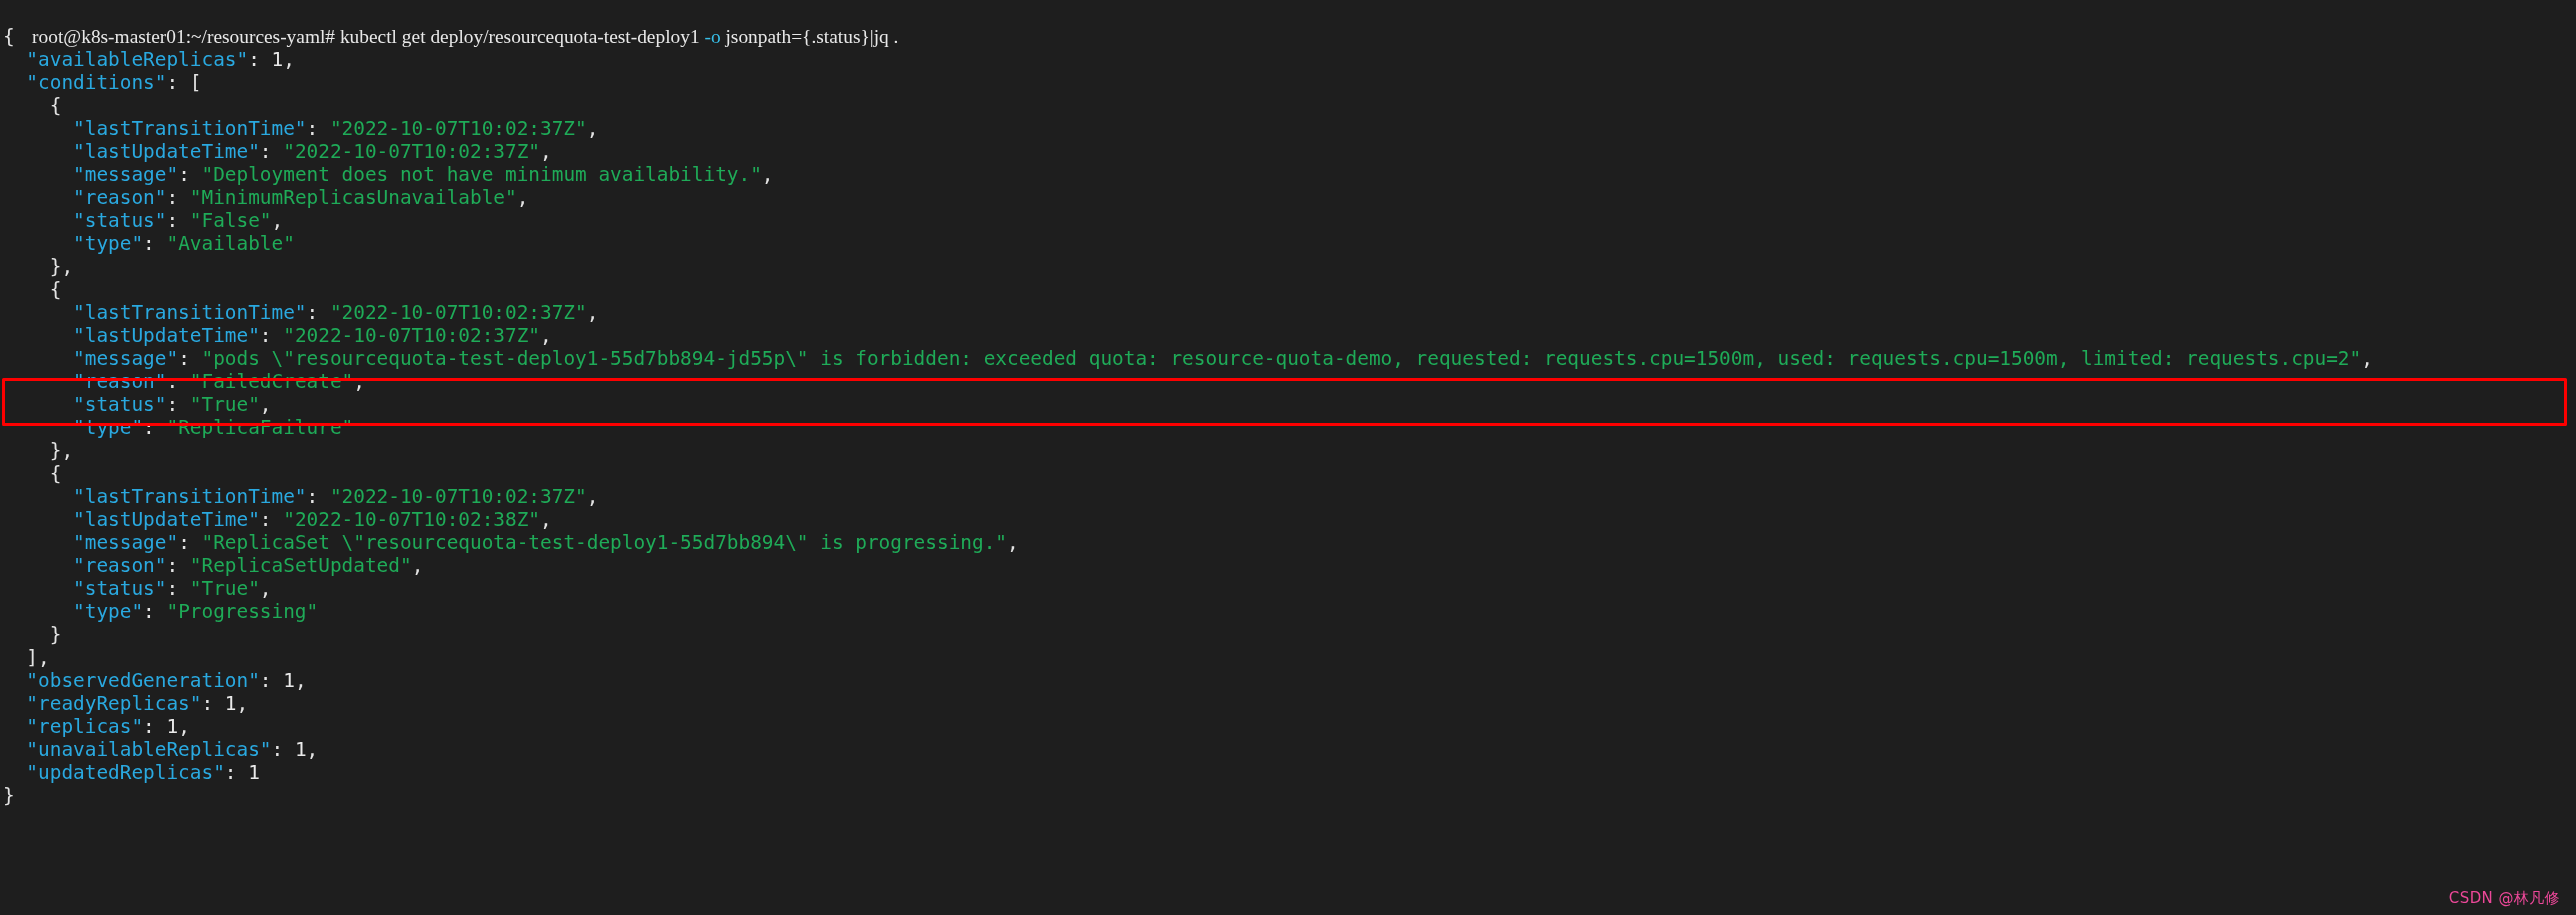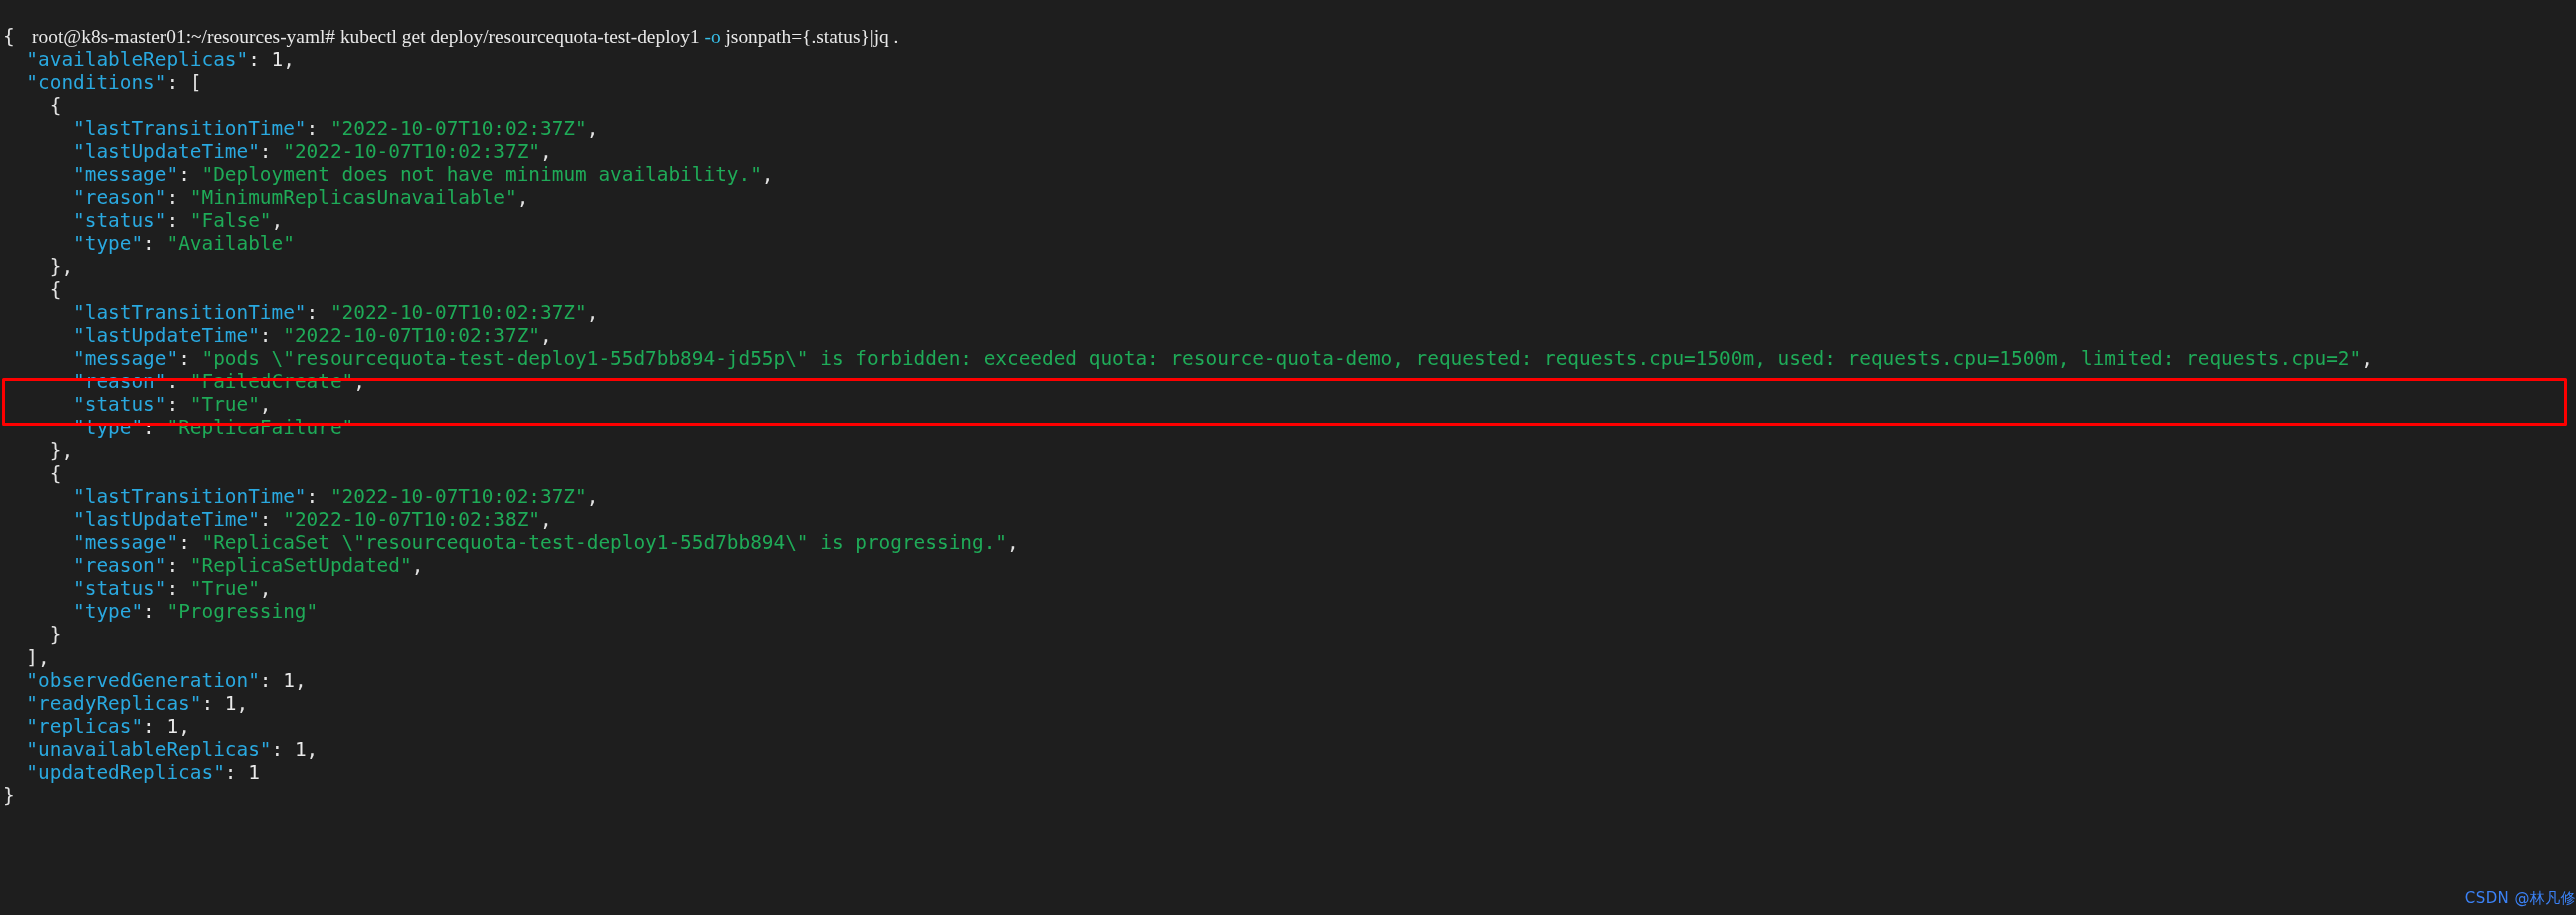--- a/index.html
+++ b/index.html
@@ -50,23 +50,23 @@
     width: 2565px;
     height: 48px;
     border: 3px solid #fe0000;
     box-sizing: border-box;
     pointer-events: none;
     border-radius: 1.5px;
   }
 
   #watermark {
     position: absolute;
-    right: 0;
+    right: 16px;
     bottom: 7.6px;
-    color: #3b82f6;
+    color: #ec4899;
     font-size: 15px;
     font-family: "DejaVu Sans", "Liberation Sans", sans-serif;
     letter-spacing: 0.4px;
   }
 
   .clipped-bottom {
     overflow: hidden;
     height: 12px;
   }
 </style>

